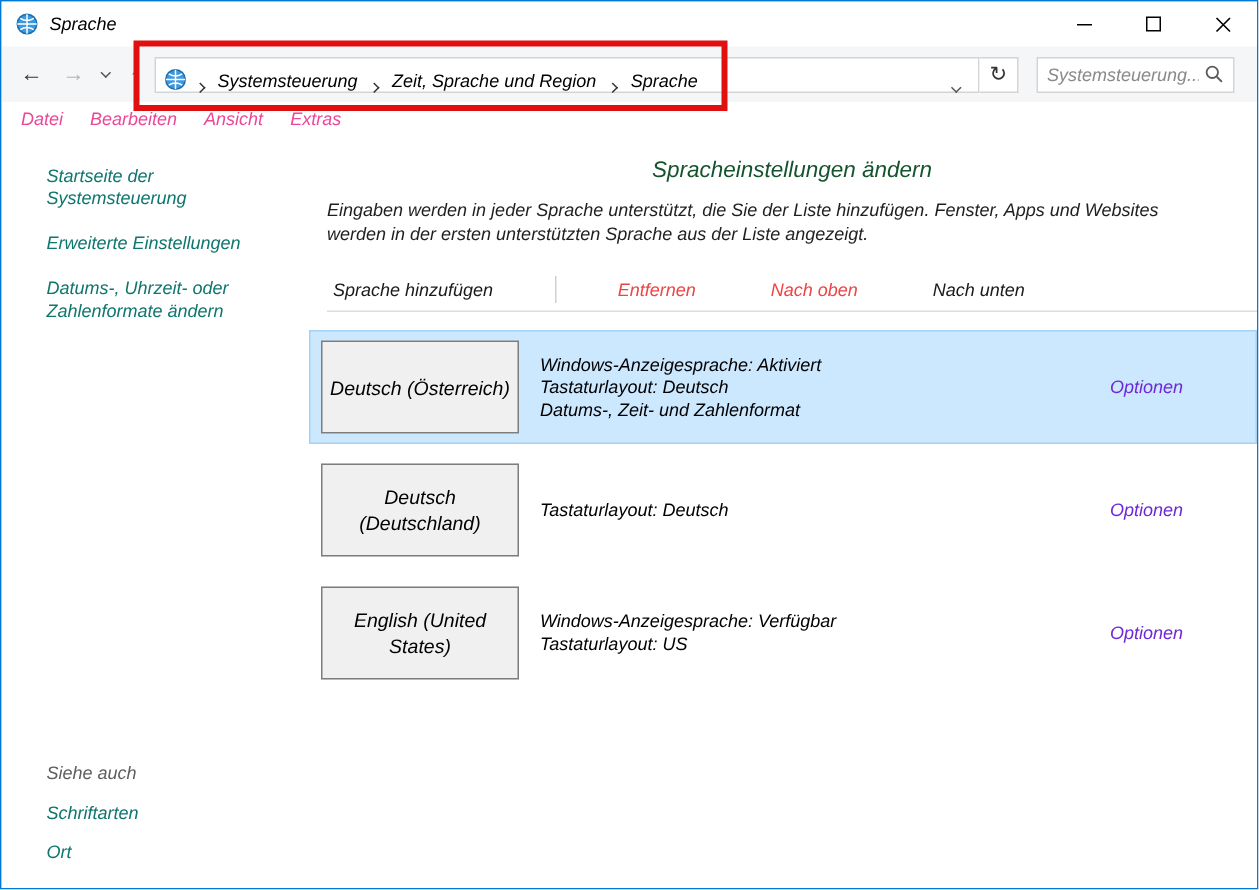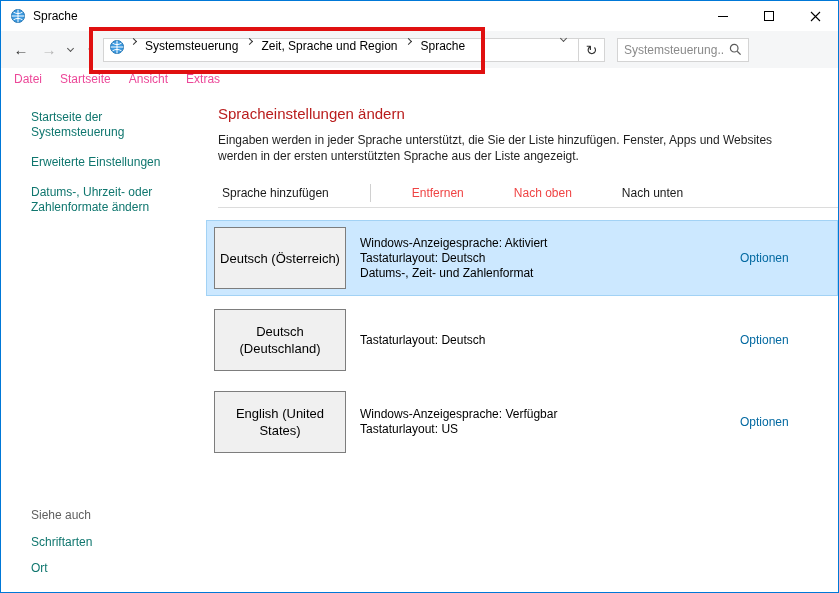--- a/index.html
+++ b/index.html
@@ -2,21 +2,21 @@
 <html><head>
 <meta charset="utf-8">
 <style>
   * { margin:0; padding:0; box-sizing:border-box; }
   html,body { background:#fff; }
   body { width:839px; height:593px; font-family:"Liberation Sans","DejaVu Sans",sans-serif; }
 
   .window {
     position:relative; width:839px; height:593px;
     border:1px solid #0078d7; background:#fff; overflow:hidden;
-    font-size:12px; color:#1a1a1a;
+    font-size:12px; color:#1a1a1a;font-style:italic;
   }
 
   
   .titlebar { height:30px; display:flex; align-items:center; background:#fff; }
   .app-icon { margin:0 7px 0 9px; display:flex; }
   .title-text { font-size:12px; color:#000; }
   .win-controls { margin-left:auto; display:flex; height:100%; }
   .win-btn { width:46px; height:100%; display:flex; align-items:center; justify-content:center; cursor:default; }
   .glyph-min { display:inline-block; width:10px; border-top:1px solid #000; }
   .glyph-max { display:inline-block; width:10px; height:10px; border:1px solid #000; }
@@ -24,21 +24,21 @@
   
   .navbar { height:37px; background:#f5f6f7; display:flex; align-items:center; padding:0 9px 0 6px; }
   .nav-btn { display:flex; align-items:center; justify-content:center; height:28px; color:#333; font-size:15px; }
   .nav-back { width:28px; }
   .nav-fwd  { width:28px; color:#b4b4b4; }
   .nav-hist { width:14px; }
   .nav-up   { width:26px; font-size:14px; }
   .chev { display:inline-block; width:5px; height:5px; border-right:1.4px solid #555; border-bottom:1.4px solid #555; transform:rotate(45deg); margin-top:-3px; }
   .chev-r { display:inline-block; width:5px; height:5px; border-right:1.4px solid #333; border-bottom:1.4px solid #333; transform:rotate(-45deg); margin:0 2px; }
 
-  .addressbar { display:flex; align-items:flex-start; background:#fff; border:1px solid #d4d4d4; height:24px; width:476px; padding:0 6px 0 5px; }
+  .addressbar { display:flex; align-items:flex-end; background:#fff; border:1px solid #d4d4d4; height:24px; width:550px; padding:0 6px 0 5px; }
   .crumb-icon { display:flex; margin-right:4px; }
   .crumb { padding:0 7px; white-space:nowrap; color:#000; }
   .addr-spacer { flex:1; }
   .addr-drop { width:18px; display:flex; justify-content:center; }
   .refresh-btn { width:26px; height:24px; border:1px solid #d4d4d4; border-left:none; background:#fff; display:flex; align-items:center; justify-content:center; font-size:14px; color:#333; }
 
   .searchbox { margin-left:12px; width:132px; height:24px; border:1px solid #d4d4d4; background:#fff; display:flex; align-items:center; padding:0 6px; }
   .searchbox input { border:none; outline:none; flex:1; min-width:0; font:inherit; font-size:12px; color:#444; background:transparent; }
   .searchbox input::placeholder { color:#8a8a8a; opacity:1; }
   .search-icon { display:flex; margin-left:4px; }
@@ -51,40 +51,40 @@
   .app-body { display:flex; height:calc(100% - 88px); background:#fff; }
 
   .sidebar { width:205px; padding:21px 8px 14px 30px; display:flex; flex-direction:column; }
   .side-link { color:#0f766e; margin-bottom:15px; line-height:15px; cursor:pointer; }
   .see-also { margin-top:auto; }
   .see-also-header { color:#5f5f5f; margin-bottom:13px; }
   .see-also .side-link { margin-bottom:11px; }
   .see-also .side-link:last-child { margin-bottom:2px; }
 
   .content { flex:1; padding-top:16px; display:flex; flex-direction:column; overflow:hidden; }
-  .page-title { margin-left:12px; font-size:15px; color:#b91c1c; font-weight:normal; }
+  .page-title { margin-left:12px; font-size:15px; color:#14532d; font-weight:normal;text-align:center; }
   .page-desc { margin:10px 28px 0 12px; max-width:638px; line-height:16px; color:#1f1f1f; }
 
   .toolbar { margin-left:12px; margin-top:15px; height:29px; display:flex; align-items:center; border-bottom:1px solid #dcdcdc;gap:28px; }
   .tb-item { padding:0 11px; color:#1a1a1a; cursor:default; }
   .tb-item:first-child { padding-left:4px; }
   .tb-item.disabled { color:#ef4444; }
   .tb-divider { width:1px; height:18px; background:#d0d0d0; margin:0 2px; }
 
   .lang-list { margin-top:12px; }
   .lang-row { display:flex; align-items:center; height:76px; margin-bottom:6px; padding-left:8px; }
   .lang-row.selected { background:#cce8ff; outline:1px solid #a2d2f5; outline-offset:-1px; }
   .lang-box {
     flex:none; width:132px; height:62px; background:#f0f0f0; border:1px solid #7d7d7d;
     display:flex; align-items:center; justify-content:center; text-align:center;
     font-size:13px; line-height:17px; color:#000; padding:4px;
   }
   .lang-details { margin-left:14px; font-size:12px; line-height:15px; color:#000000; }
   .detail-line:empty { display:none; }
-  .options-link { margin-left:auto; flex:none; width:98px; color:#0369a1; cursor:pointer; }
+  .options-link { margin-left:auto; flex:none; width:98px; color:#6d28d9; cursor:pointer; }
 
   
   .annotation {
     position:absolute; left:88px; top:26px; width:396px; height:47px;
     border:4px solid #e01010; pointer-events:none; z-index:20;
   }
 </style>
 </head>
 <body>
 
@@ -155,21 +155,21 @@
         <svg width="13" height="13" viewBox="0 0 13 13">
             <circle cx="5.2" cy="5.2" r="3.8" fill="none" stroke="#5a5a5a" stroke-width="1.2"></circle>
             <path d="M8.2 8.2l3.4 3.4" stroke="#5a5a5a" stroke-width="1.3"></path>
           </svg>
       </span>
     </div>
   </div>
 
   <div class="menubar">
     <span class="menu-item">Datei</span>
-    <span class="menu-item">Startseite</span>
+    <span class="menu-item">Bearbeiten</span>
     <span class="menu-item">Ansicht</span>
     <span class="menu-item">Extras</span>
   </div>
 
   <div class="app-body">
     <div class="sidebar">
       <div class="side-link">Startseite der Systemsteuerung</div>
       <div class="side-link">Erweiterte Einstellungen</div>
       <div class="side-link">Datums-, Uhrzeit- oder Zahlenformate ändern</div>
       <div class="see-also">

